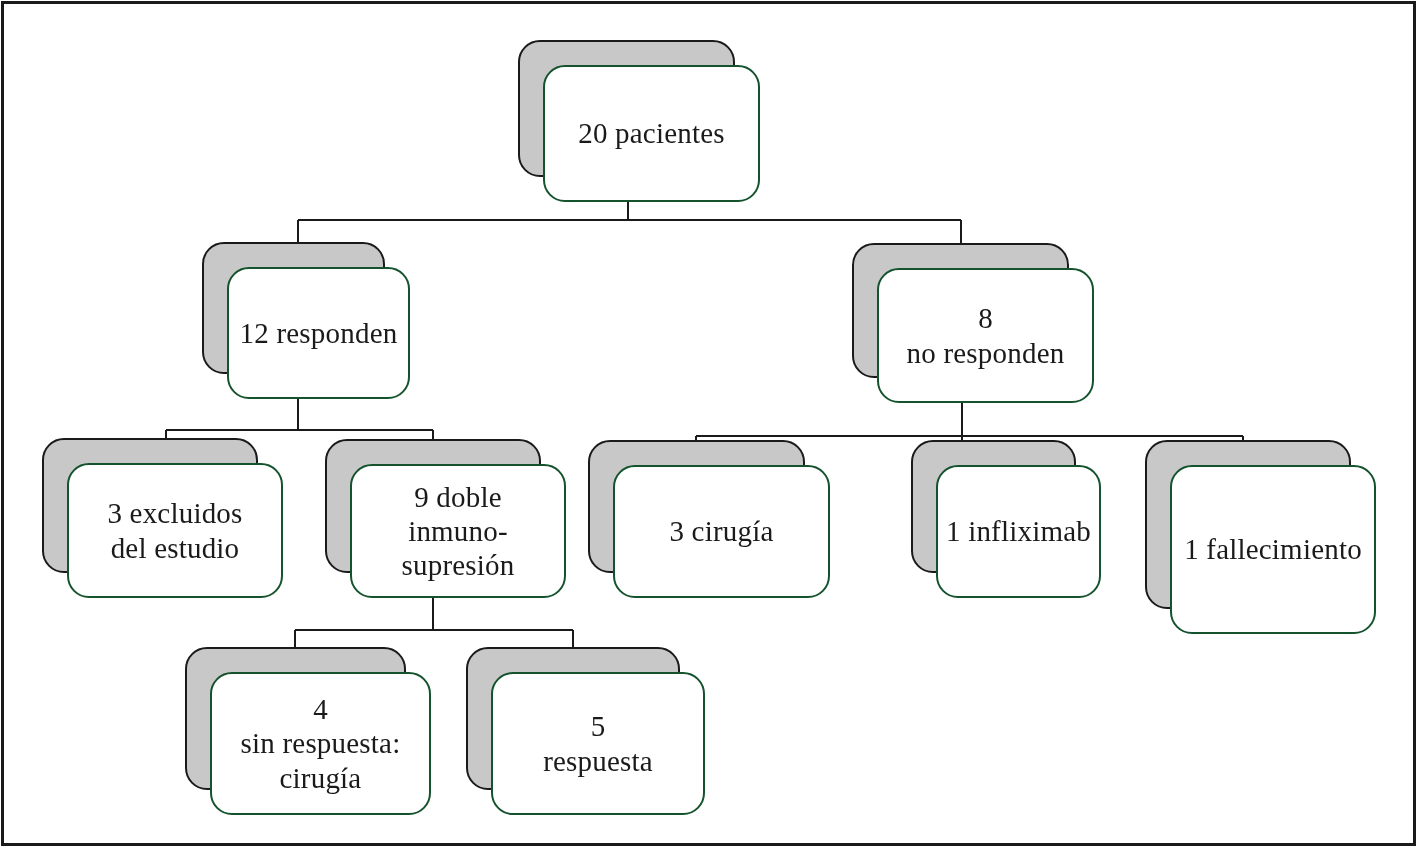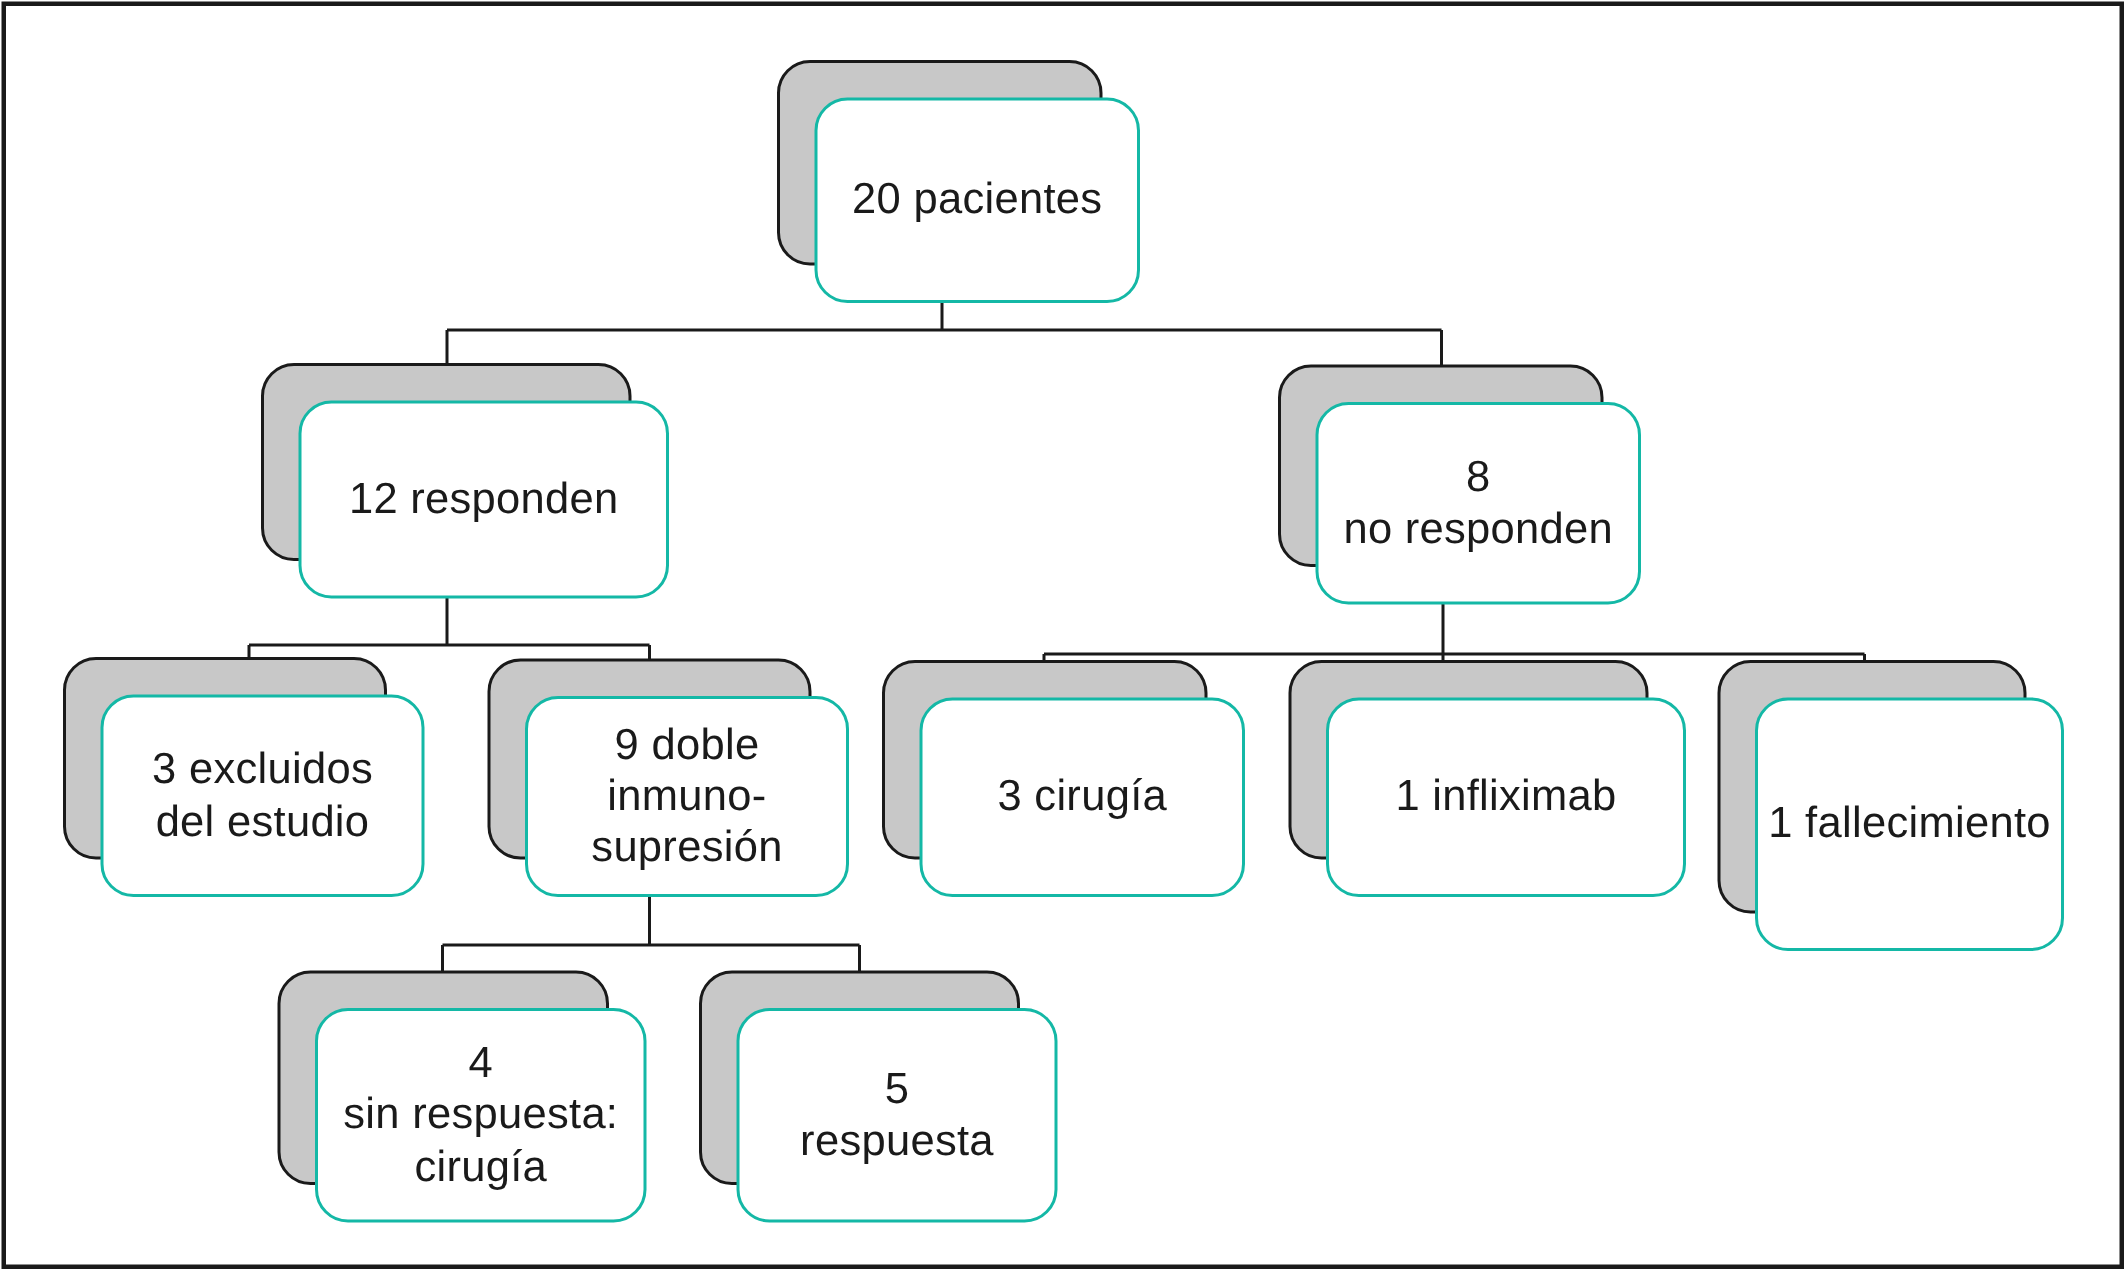--- a/index.html
+++ b/index.html
@@ -44,26 +44,27 @@
     border-radius: 22px;
     box-sizing: border-box;
   }
   .node .card {
     position: absolute;
     left: 0;
     top: 0;
     width: 100%;
     height: 100%;
     background: #ffffff;
-    border: 2px solid #14b8a6;
+    border: 2px solid #14532d;
     border-radius: 22px;
     box-sizing: border-box;
     display: flex;
     align-items: center;
     justify-content: center;
+    font-family: Liberation Serif, serif;
   }
   .node .label {
     font-size: 29px;
     line-height: 1.18;
     color: #1a1a1a;
     text-align: center;
     white-space: pre-line;
     letter-spacing: 0.2px;
   }
 </style>
@@ -83,21 +84,21 @@
     <path d="M433,596 V630 M295,630 H573 M295,630 V652 M573,630 V652" fill="none" stroke="#1a1a1a" stroke-width="2"></path>
   </svg>
 
   <div class="node" style="left:543px; top:65px; width:217px; height:137px">
     <div class="shadow"></div>
     <div class="card">
       <span class="label">20 pacientes</span>
     </div>
   </div>
 
-  <div class="node" style="left:199px; top:267px; width:247px; height:132px">
+  <div class="node" style="left:227px; top:267px; width:183px; height:132px">
     <div class="shadow"></div>
     <div class="card">
       <span class="label">12 responden</span>
     </div>
   </div>
 
   <div class="node" style="left:877px; top:268px; width:217px; height:135px">
     <div class="shadow"></div>
     <div class="card">
       <span class="label">8
@@ -122,21 +123,21 @@
     </div>
   </div>
 
   <div class="node" style="left:613px; top:465px; width:217px; height:133px">
     <div class="shadow"></div>
     <div class="card">
       <span class="label">3 cirugía</span>
     </div>
   </div>
 
-  <div class="node" style="left:884px; top:465px; width:240px; height:133px">
+  <div class="node" style="left:936px; top:465px; width:165px; height:133px">
     <div class="shadow"></div>
     <div class="card">
       <span class="label">1 infliximab</span>
     </div>
   </div>
 
   <div class="node" style="left:1170px; top:465px; width:206px; height:169px">
     <div class="shadow"></div>
     <div class="card">
       <span class="label">1 fallecimiento</span>

